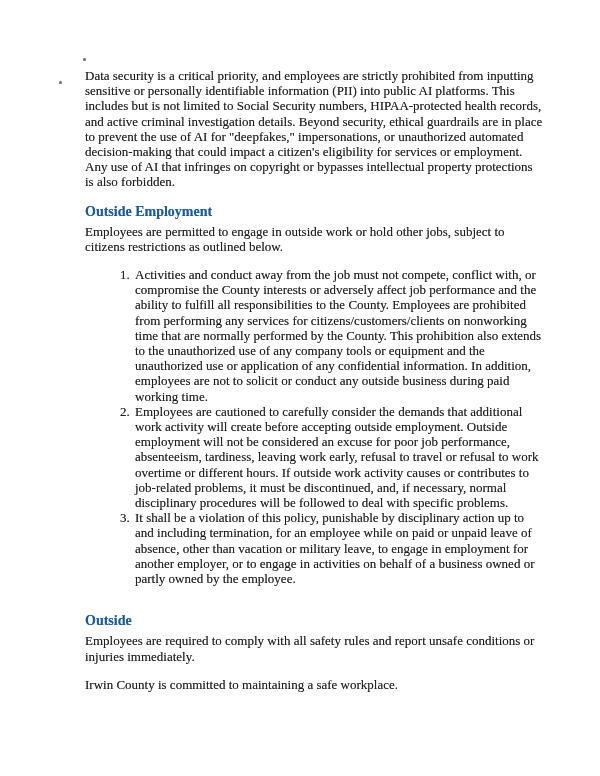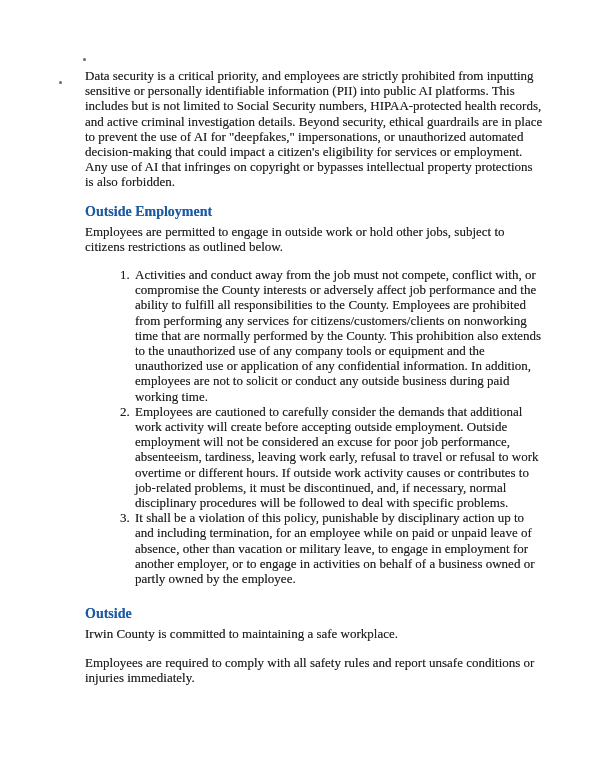--- a/index.html
+++ b/index.html
@@ -30,21 +30,21 @@
   .section-heading {
     font-family: "Liberation Serif", serif;
     font-weight: bold;
     color: var(--heading-blue, #1b5aa5);
     font-size: 14px;
     line-height: 18px;
     margin: 0 0 3px 0;
     text-shadow: 0 0 0.4px rgba(27,90,165,0.55);
   }
   ol.policy-list {
-    margin: 0 0 19px 0;
+    margin: 0 0 26px 0;
     padding-left: 48px;
   }
   ol.policy-list li {
     margin: 0;
     padding-left: 2px;
   }
   .speck {
     position: absolute;
     background: #6a6a6a;
     border-radius: 50%;
@@ -77,17 +77,17 @@
   <p class="para">Employees are permitted to engage in outside work or hold other jobs, subject to citizens restrictions as outlined below.</p>
 
   <ol class="policy-list">
     <li>Activities and conduct away from the job must not compete, conflict with, or compromise the County interests or adversely affect job performance and the ability to fulfill all responsibilities to the County. Employees are prohibited from performing any services for citizens/customers/clients on nonworking time that are normally performed by the County. This prohibition also extends to the unauthorized use of any company tools or equipment and the unauthorized use or application of any confidential information. In addition, employees are not to solicit or conduct any outside business during paid working time.</li>
     <li>Employees are cautioned to carefully consider the demands that additional work activity will create before accepting outside employment. Outside employment will not be considered an excuse for poor job performance, absenteeism, tardiness, leaving work early, refusal to travel or refusal to work overtime or different hours. If outside work activity causes or contributes to job-related problems, it must be discontinued, and, if necessary, normal disciplinary procedures will be followed to deal with specific problems.</li>
     <li>It shall be a violation of this policy, punishable by disciplinary action up to and including termination, for an employee while on paid or unpaid leave of absence, other than vacation or military leave, to engage in employment for another employer, or to engage in activities on behalf of a business owned or partly owned by the employee.</li>
   </ol>
 
   <h2 class="section-heading">Outside</h2>
 
+  <p class="para">Employees are required to comply with all safety rules and report unsafe conditions or injuries immediately.</p>
+
   <p class="para">Irwin County is committed to maintaining a safe workplace.</p>
-
-  <p class="para">Employees are required to comply with all safety rules and report unsafe conditions or injuries immediately.</p>
 
 </div>
 
 </body></html>

